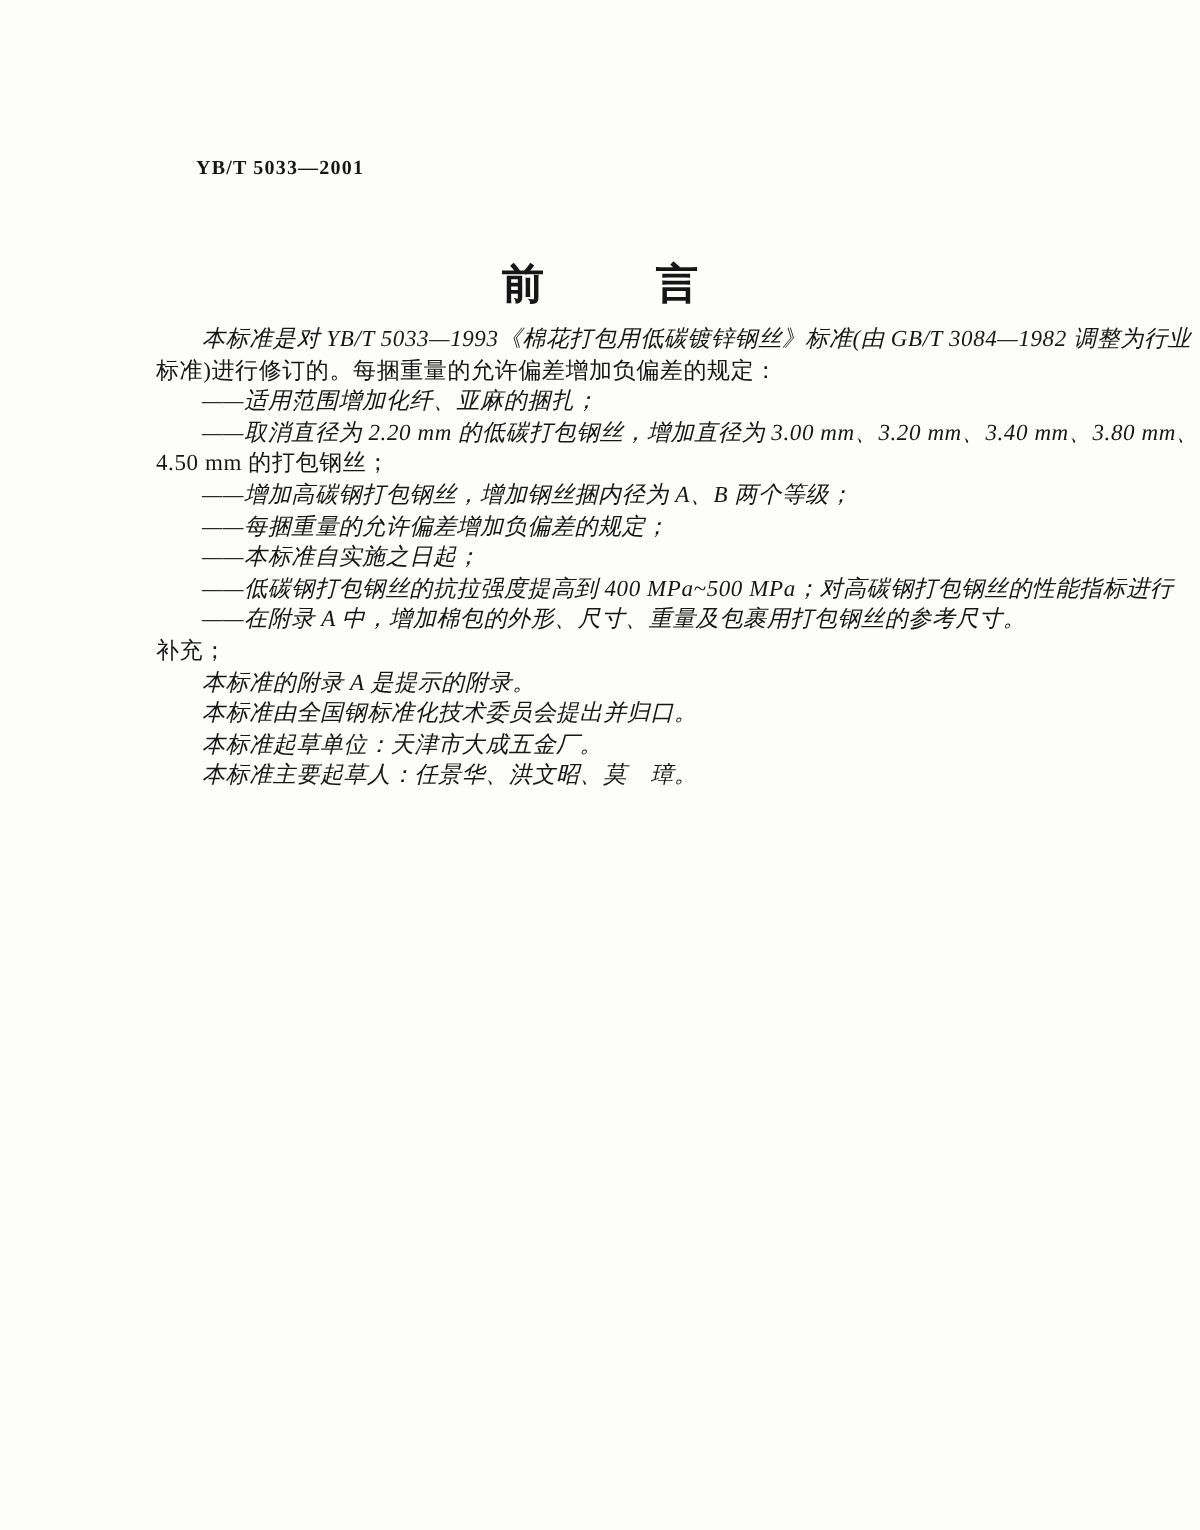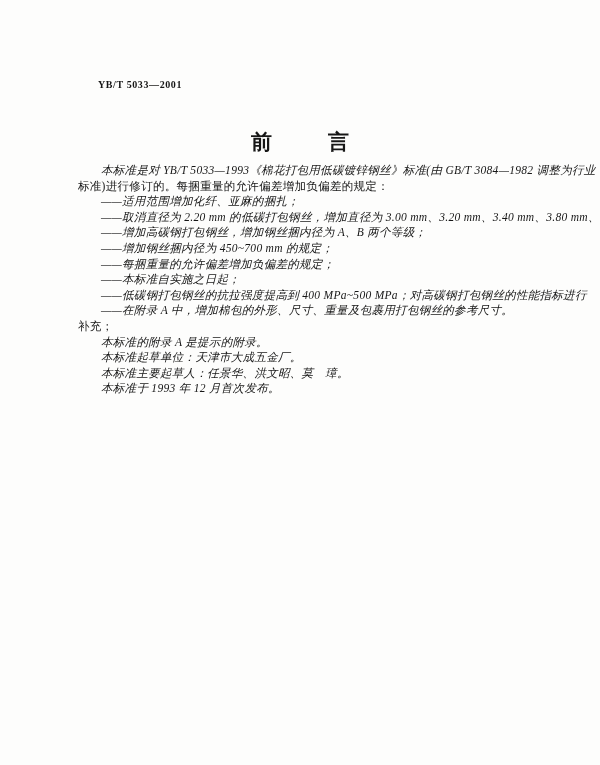--- a/index.html
+++ b/index.html
@@ -64,26 +64,26 @@
   <div class="doc-title">
     <span>前</span>
     <span>言</span>
   </div>
 
   <div class="doc-body">
     <div class="line indent">本标准是对 YB/T 5033—1993《棉花打包用低碳镀锌钢丝》标准(由 GB/T 3084—1982 调整为行业</div>
     <div class="line">标准)进行修订的。每捆重量的允许偏差增加负偏差的规定：</div>
     <div class="line indent">——适用范围增加化纤、亚麻的捆扎；</div>
     <div class="line indent">——取消直径为 2.20 mm 的低碳打包钢丝，增加直径为 3.00 mm、3.20 mm、3.40 mm、3.80 mm、</div>
+    <div class="line">4.50 mm 的打包钢丝；</div>
     <div class="line indent">——增加高碳钢打包钢丝，增加钢丝捆内径为 A、B 两个等级；</div>
-    <div class="line indent">——增加钢丝捆内径为 450~700 mm 的规定；</div>
     <div class="line indent">——每捆重量的允许偏差增加负偏差的规定；</div>
     <div class="line indent">——本标准自实施之日起；</div>
     <div class="line indent">——低碳钢打包钢丝的抗拉强度提高到 400 MPa~500 MPa；对高碳钢打包钢丝的性能指标进行</div>
     <div class="line indent">——在附录 A 中，增加棉包的外形、尺寸、重量及包裹用打包钢丝的参考尺寸。</div>
     <div class="line">补充；</div>
     <div class="line indent">本标准的附录 A 是提示的附录。</div>
+    <div class="line indent">本标准由全国钢标准化技术委员会提出并归口。</div>
     <div class="line indent">本标准起草单位：天津市大成五金厂。</div>
     <div class="line indent">本标准主要起草人：任景华、洪文昭、莫　璋。</div>
-    <div class="line indent">本标准于 1993 年 12 月首次发布。</div>
   </div>
 
 </div>
 
 </body></html>

